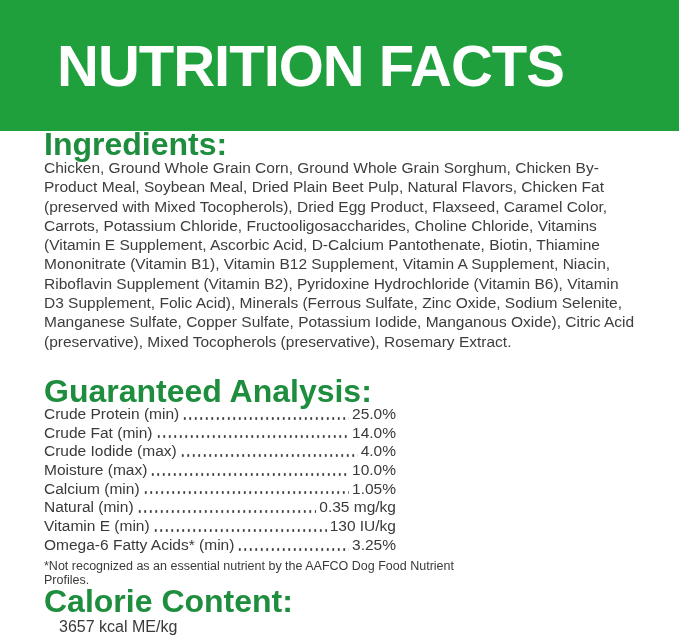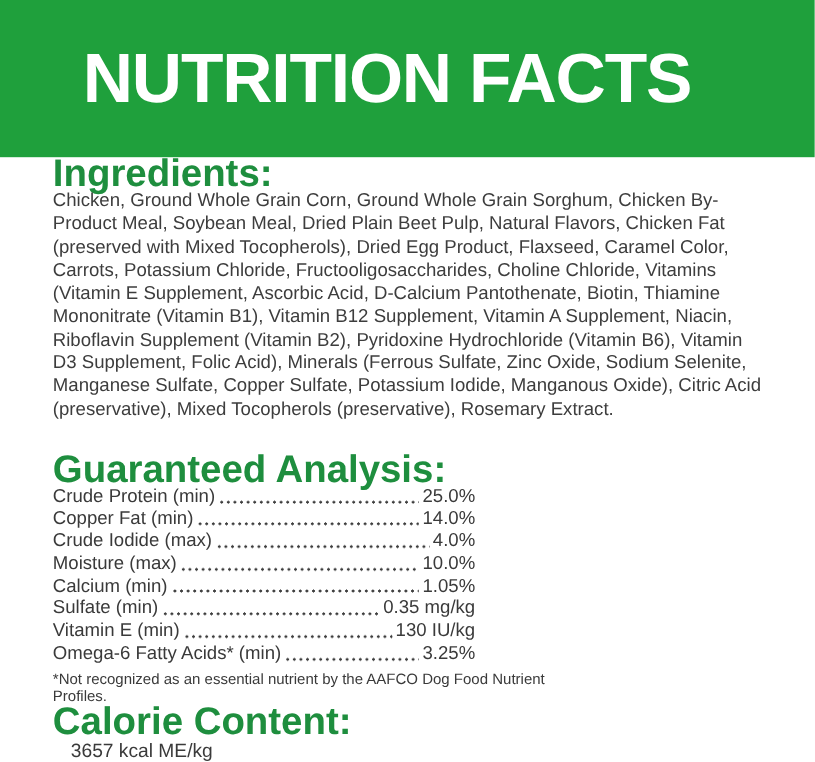--- a/index.html
+++ b/index.html
@@ -13,21 +13,21 @@
   }
   .banner {
     height: 131px;
     background: #1fa03c;
     display: flex;
     align-items: center;
     box-sizing: border-box;
     padding-left: 53px;
   }
   .banner h1 {
-    margin: 16px;
+    margin: 4px;
     color: #ffffff;
     font-size: 58px;
     font-weight: bold;
     letter-spacing: -1px;
     white-space: nowrap;
   }
   .content {
     padding: 0 44px;
     box-sizing: border-box;
   }
@@ -105,41 +105,41 @@
     <div class="col-left">
       <h2 class="section-heading col-heading">Guaranteed Analysis:</h2>
 
       <div class="ga-table">
         <div class="ga-row">
           <span class="ga-label">Crude Protein (min)</span>
           <span class="dots"></span>
           <span class="ga-value">25.0%</span>
         </div>
         <div class="ga-row">
-          <span class="ga-label">Copper Fat (min)</span>
+          <span class="ga-label">Crude Fat (min)</span>
           <span class="dots"></span>
           <span class="ga-value">14.0%</span>
         </div>
         <div class="ga-row">
           <span class="ga-label">Crude Iodide (max)</span>
           <span class="dots"></span>
           <span class="ga-value">4.0%</span>
         </div>
         <div class="ga-row">
           <span class="ga-label">Moisture (max)</span>
           <span class="dots"></span>
           <span class="ga-value">10.0%</span>
         </div>
         <div class="ga-row">
           <span class="ga-label">Calcium (min)</span>
           <span class="dots"></span>
           <span class="ga-value">1.05%</span>
         </div>
         <div class="ga-row">
-          <span class="ga-label">Sulfate (min)</span>
+          <span class="ga-label">Natural (min)</span>
           <span class="dots"></span>
           <span class="ga-value">0.35 mg/kg</span>
         </div>
         <div class="ga-row">
           <span class="ga-label">Vitamin E (min)</span>
           <span class="dots"></span>
           <span class="ga-value">130 IU/kg</span>
         </div>
         <div class="ga-row">
           <span class="ga-label">Omega-6 Fatty Acids* (min)</span>

